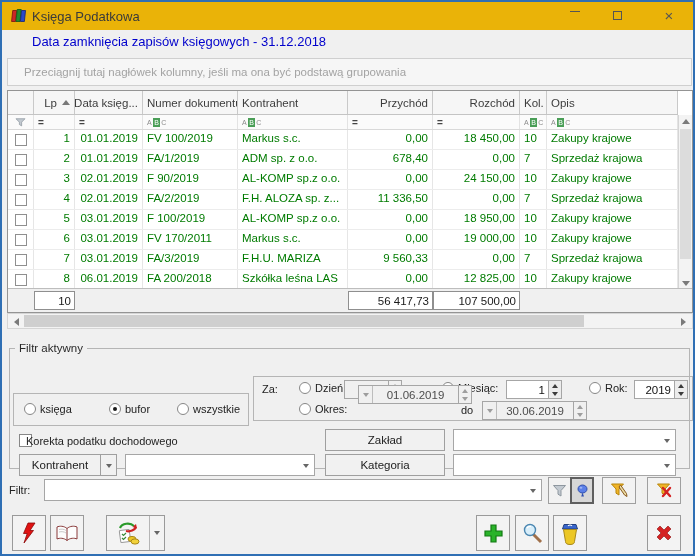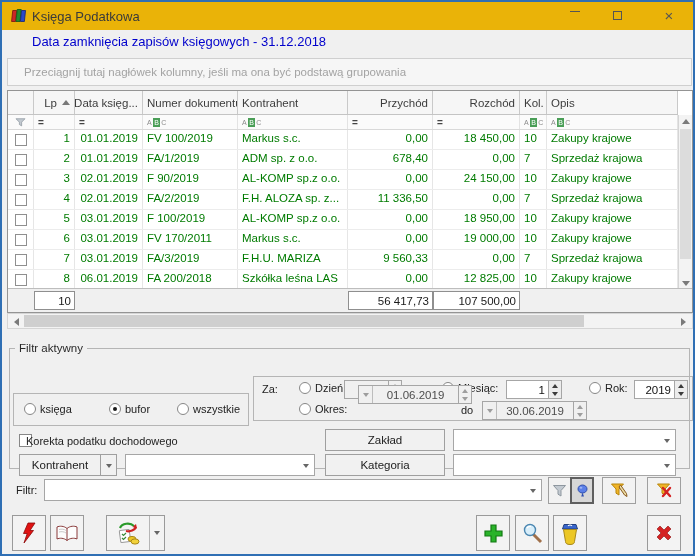--- a/index.html
+++ b/index.html
@@ -93,21 +93,21 @@
   .cbx { position:absolute; width:13px; height:13px; border:1px solid #878787; background:#fff; }
 
   .pbtn { position:absolute; height:22px; background:#f1f1f1; border:1px solid #9f9f9f; color:#222;
           text-align:center; line-height:20px; font-size:11.5px; }
   .ddseg { position:absolute; height:22px; width:17px; background:#f1f1f1; border:1px solid #9f9f9f; }
   .ddseg::after { content:""; position:absolute; left:5px; top:9px; border-left:3px solid transparent; border-right:3px solid transparent; border-top:4px solid #666; }
   .combo { position:absolute; height:22px; background:#fff; border:1px solid #a6a6a6; }
   .combo .ca { position:absolute; right:5px; top:9px; border-left:3px solid transparent; border-right:3px solid transparent; border-top:4px solid #666; }
 
   
-  .filtr-label { position:absolute; left:14px; top:482px; color:#222; }
+  .filtr-label { position:absolute; left:7px; top:482px; color:#222; }
   .fbtn { position:absolute; top:475px; height:27px; background:#f2f2f2; border:1px solid #9f9f9f;
           display:flex; align-items:center; justify-content:center; }
   .fbtn.pressed { background:#d7d7d7; border:2px solid #5f5f5f; }
 
   
   .tbtn { position:absolute; top:513px; width:34px; height:36px; background:#f3f3f3; border:1px solid #9a9a9a;
           display:flex; align-items:center; justify-content:center; }
   .tbtn-wide { width:59px; justify-content:flex-start; }
   .tbtn-wide .iconpart { width:42px; display:flex; align-items:center; justify-content:center; }
   .tbtn-wide .ddpart { width:15px; height:34px; border-left:1px solid #b5b5b5; position:relative; }

